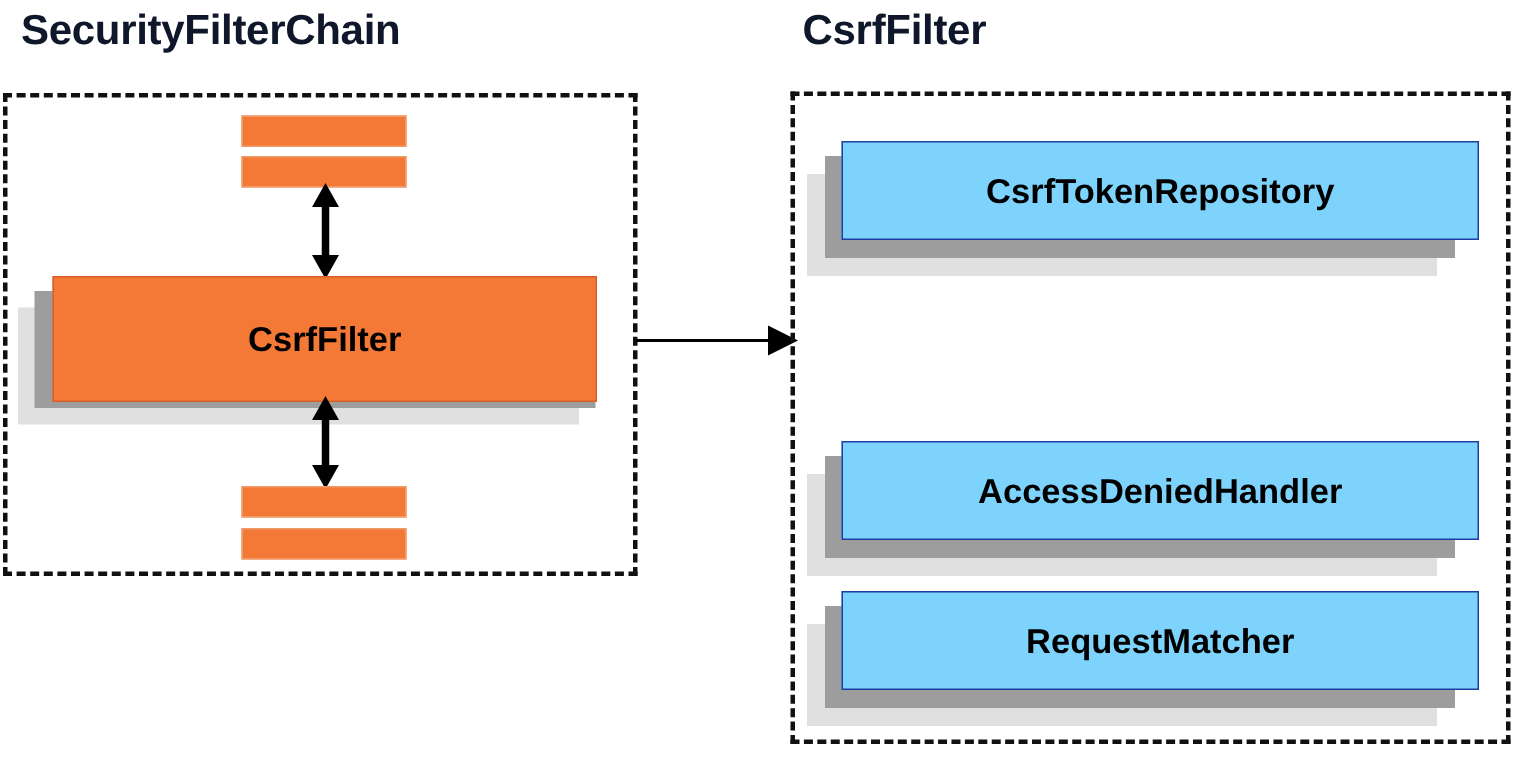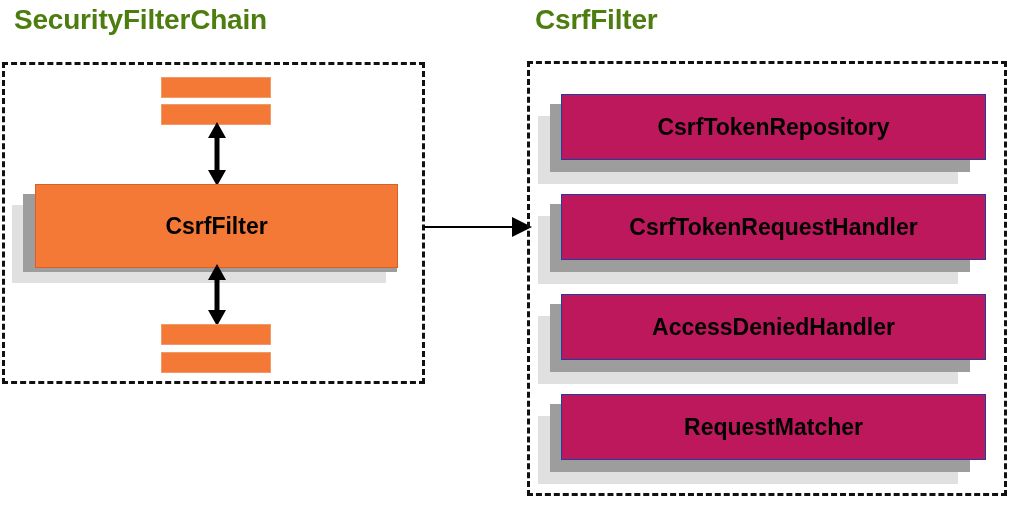--- a/index.html
+++ b/index.html
@@ -17,21 +17,21 @@
     height: 505px;
     background: #ffffff;
     overflow: hidden;
   }
 
   
   .panel-title {
     position: absolute;
     font-size: 28px;
     font-weight: bold;
-    color: #4d7c0f;
+    color: #0f172a;
     letter-spacing: -0.2px;
     white-space: nowrap;
     line-height: 1;
   }
   #title-left  { left: 14px;  top: 6px; }
   #title-right { left: 535px; top: 6px; }
 
   
   .dashed-panel {
     position: absolute;
@@ -69,21 +69,21 @@
     line-height: 1;
   }
 
   
   .face-orange {
     background: #f57936;
     border: 1px solid #d85f28;
   }
   
   .face-blue {
-    background: #be185d;
+    background: #7dd3fc;
     border: 1.5px solid #1f3fa0;
   }
 
   
   .slab {
     position: absolute;
     background: #f57936;
     border: 1px solid #ef9a69;
     box-sizing: border-box;
   }
@@ -139,27 +139,20 @@
   <div class="dashed-panel" id="panel-right"></div>
 
   <div class="stack" style="left:538px; top:94px; width:460px; height:90px;">
     <div class="shadow-light" style="left:0px; top:22px; width:420px; height:68px;"></div>
     <div class="shadow-dark" style="left:12px; top:10px; width:420px; height:68px;"></div>
     <div class="face face-blue" style="left:23px; top:0px; width:425px; height:66px;">
       <span class="label">CsrfTokenRepository</span>
     </div>
   </div>
 
-  <div class="stack" style="left:538px; top:194px; width:460px; height:90px;">
-    <div class="shadow-light" style="left:0px; top:22px; width:420px; height:68px;"></div>
-    <div class="shadow-dark" style="left:12px; top:10px; width:420px; height:68px;"></div>
-    <div class="face face-blue" style="left:23px; top:0px; width:425px; height:66px;">
-      <span class="label">CsrfTokenRequestHandler</span>
-    </div>
-  </div>
 
   <div class="stack" style="left:538px; top:294px; width:460px; height:90px;">
     <div class="shadow-light" style="left:0px; top:22px; width:420px; height:68px;"></div>
     <div class="shadow-dark" style="left:12px; top:10px; width:420px; height:68px;"></div>
     <div class="face face-blue" style="left:23px; top:0px; width:425px; height:66px;text-align:right;">
       <span class="label">AccessDeniedHandler</span>
     </div>
   </div>
 
   <div class="stack" style="left:538px; top:394px; width:460px; height:90px;">

